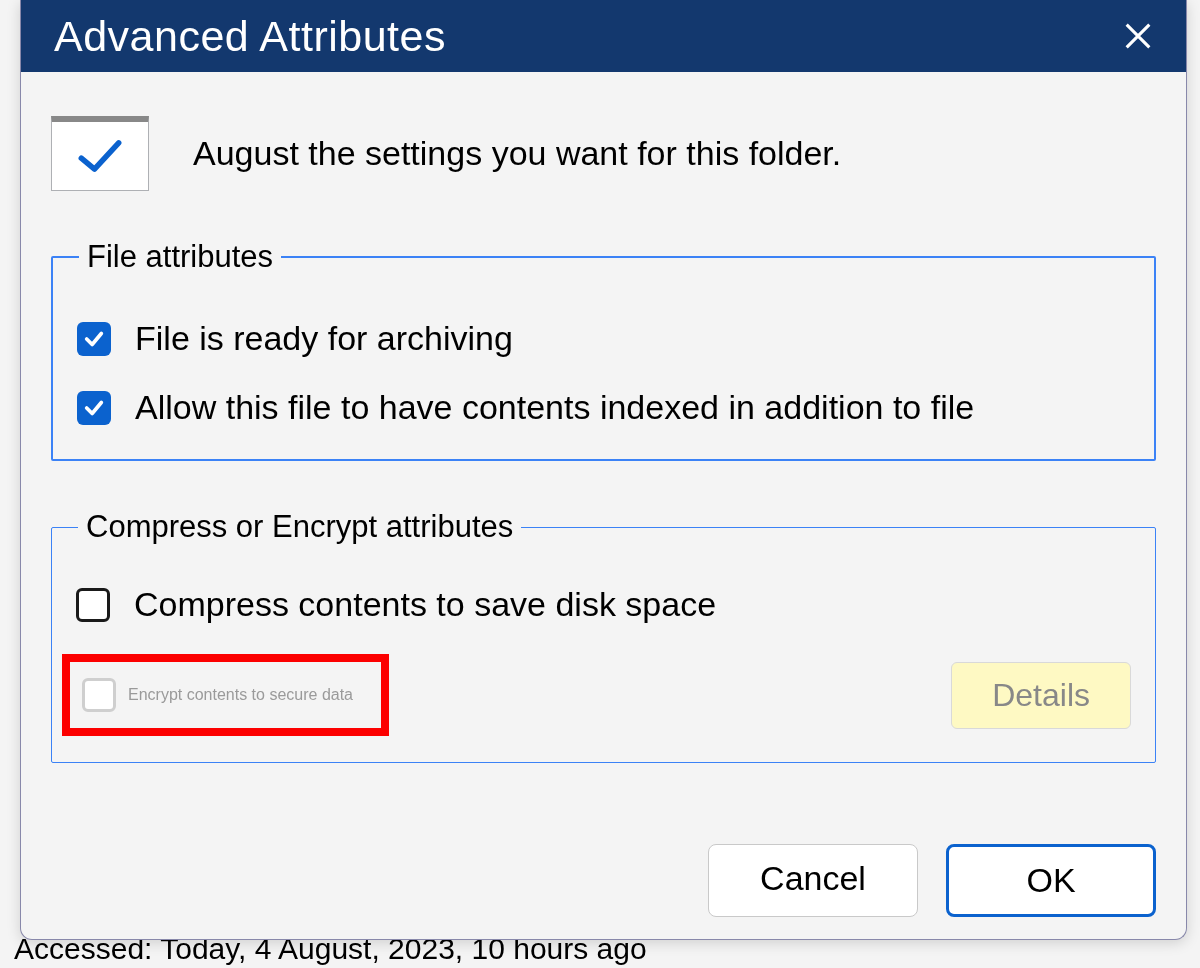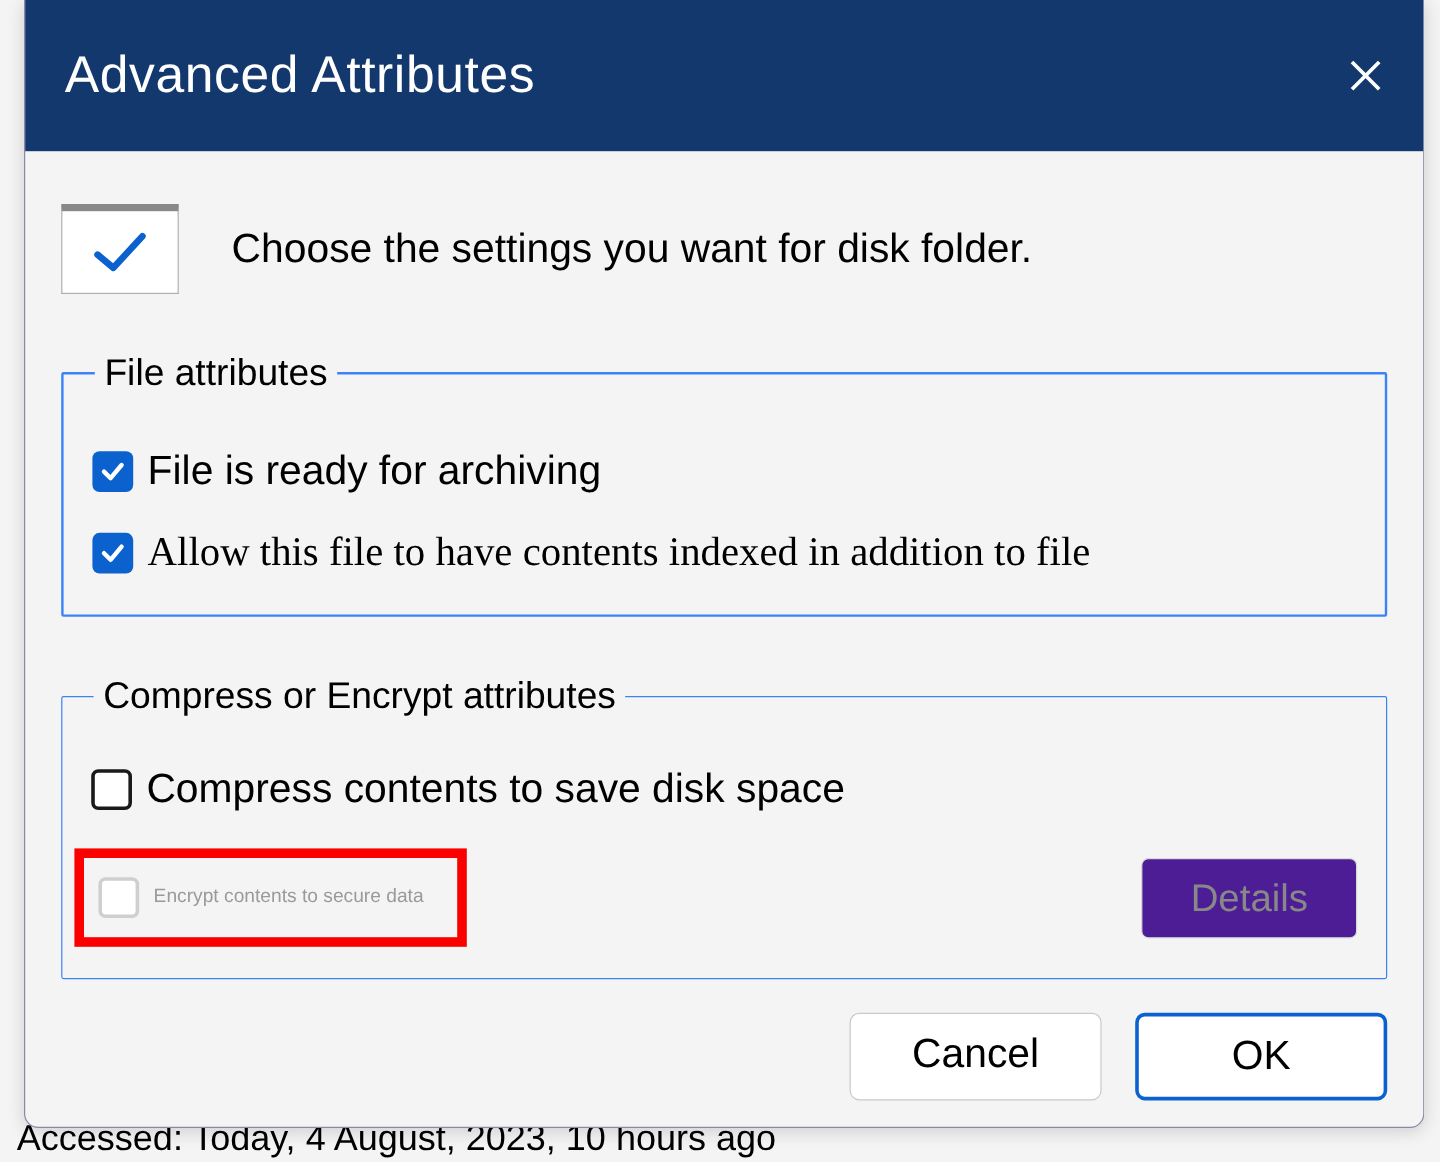--- a/index.html
+++ b/index.html
@@ -26,21 +26,21 @@
       background: #f4f4f4;
       border: 1px solid #88a;
       border-top: none;
       border-radius: 0 0 12px 12px;
       box-shadow: 0 3px 14px rgba(0,0,0,.15);
       z-index: 2;
       display: flex;
       flex-direction: column;
     }
     .titlebar {
-      height: 126px;
+      height: 72px;
       background: #13386e;
       color: #fff;
       display: flex;
       align-items: center;
       justify-content: space-between;
       padding: 0 30px 0 33px;
     }
     .titlebar-title {
       font-size: 43px;
       font-weight: 400;
@@ -89,26 +89,26 @@
     legend {
       font-size: 31px;
       color: #000;
       padding: 0 8px;
       margin-left: 2px;
       background: #f4f4f4;
     }
     .checkbox-row {
       display: flex;
       align-items: center;
-      gap: 12px;
+      gap: 24px;
       margin-bottom: 30px;
       font-size: 34px;
       color: #000;
     }
-    .checkbox-row:last-child { margin-bottom: 0; font-family: Liberation Serif, serif; }
+    .checkbox-row:last-child { margin-bottom: 0; }
     .cb {
       width: 34px; height: 34px;
       border-radius: 6px;
       flex-shrink: 0;
       display: inline-flex;
       align-items: center; justify-content: center;
       cursor: pointer;
     }
     .cb.checked {
       background: #0b62ce;
@@ -139,21 +139,21 @@
       position: relative;
     }
     .encrypt-row {
       display: flex;
       align-items: center;
       justify-content: space-between;
       margin-top: 30px;
     }
     .details-btn {
       border: 1px solid #d9d9d9;
-      background: #4c1d95;
+      background: #fef9c3;
       color: #888;
       font-size: 32px;
       padding: 14px 40px;
       border-radius: 6px;
       cursor: default;
     }
     .button-row {
       display: flex;
       justify-content: flex-end;
       gap: 28px;
@@ -194,21 +194,21 @@
   </div>
 
   <div class="content">
 
     <div class="intro">
       <div class="icon-box">
         <svg viewBox="0 0 50 40" width="56" height="44">
             <path d="M8 22 L20 32 L42 8"></path>
           </svg>
       </div>
-      <div class="intro-text">Choose the settings you want for disk folder.</div>
+      <div class="intro-text">August the settings you want for this folder.</div>
     </div>
 
     <fieldset>
       <legend>File attributes</legend>
 
       <div class="checkbox-row">
         <span class="cb checked">
           <svg viewBox="0 0 24 24" width="22" height="22">
               <path d="M4 12 L10 18 L20 6"></path>
             </svg>

